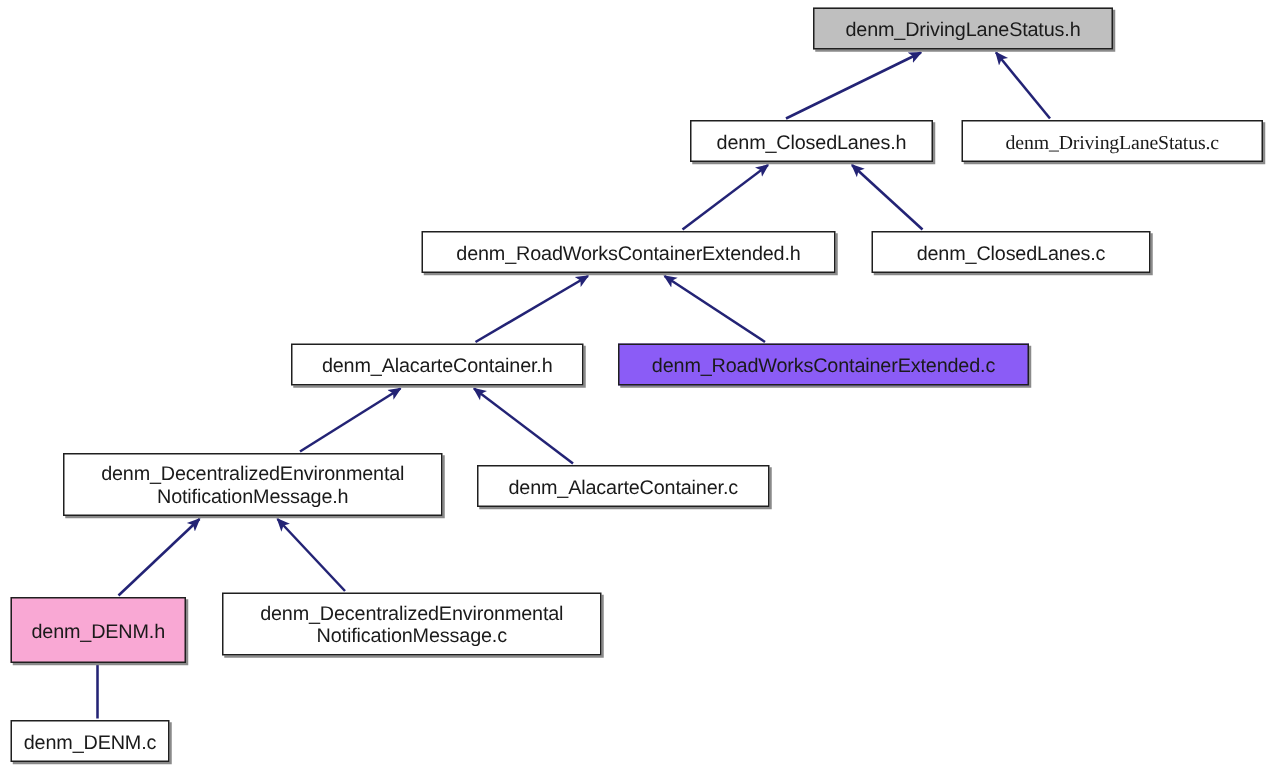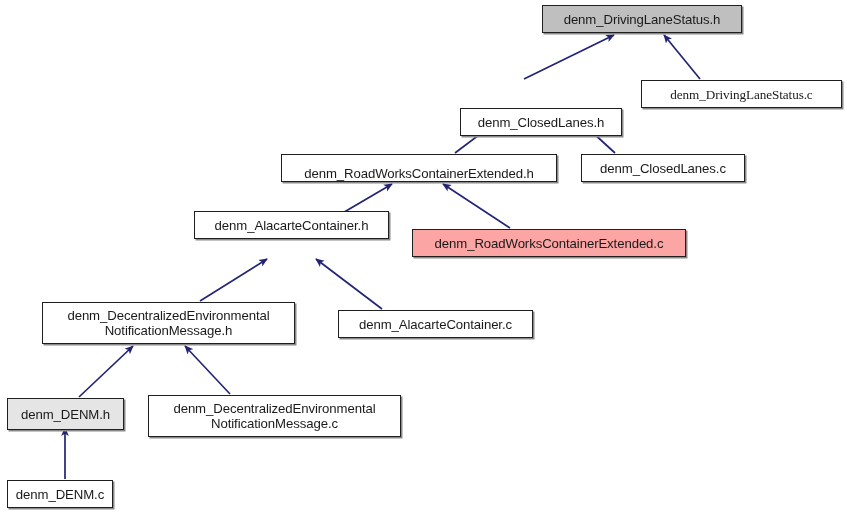--- a/index.html
+++ b/index.html
@@ -67,27 +67,27 @@
       <line x1="317" y1="228" x2="392" y2="184" stroke="#232375" stroke-width="1.7" marker-end="url(#arrowhead)"></line>
       <line x1="510" y1="228" x2="443" y2="184" stroke="#232375" stroke-width="1.7" marker-end="url(#arrowhead)"></line>
       <line x1="200" y1="301" x2="267" y2="259" stroke="#232375" stroke-width="1.7" marker-end="url(#arrowhead)"></line>
       <line x1="382" y1="309" x2="316" y2="259" stroke="#232375" stroke-width="1.7" marker-end="url(#arrowhead)"></line>
       <line x1="79" y1="397" x2="133" y2="346" stroke="#232375" stroke-width="1.7" marker-end="url(#arrowhead)"></line>
       <line x1="230" y1="394" x2="185" y2="346" stroke="#232375" stroke-width="1.7" marker-end="url(#arrowhead)"></line>
       <line x1="65" y1="479" x2="65" y2="428" stroke="#232375" stroke-width="1.7" marker-end="url(#arrowhead)"></line>
     </svg>
   <div id="node-layer">
       <div class="node highlight" style="left: 542px; top: 5px; width: 200px; height: 28px; border-color: rgb(31, 31, 31); background: rgb(191, 191, 191);"><span class="node-label">denm_DrivingLaneStatus.h</span></div>
-      <div class="node" style="left: 460px; top: 80px; width: 162px; height: 28px; border-color: rgb(31, 31, 31); background: rgb(255, 255, 255); margin-top: 28px;"><span class="node-label">denm_ClosedLanes.h</span></div>
+      <div class="node" style="left: 460px; top: 80px; width: 162px; height: 28px; border-color: rgb(31, 31, 31); background: rgb(255, 255, 255);"><span class="node-label">denm_ClosedLanes.h</span></div>
       <div class="node" style="left: 641px; top: 80px; width: 201px; height: 28px; border-color: rgb(31, 31, 31); background: rgb(255, 255, 255); font-family: Liberation Serif, serif;"><span class="node-label">denm_DrivingLaneStatus.c</span></div>
-      <div class="node" style="left: 281px; top: 154px; width: 276px; height: 28px; border-color: rgb(31, 31, 31); background: rgb(255, 255, 255); align-items: flex-end;"><span class="node-label">denm_RoadWorksContainerExtended.h</span></div>
-      <div class="node" style="left: 581px; top: 154px; width: 164px; height: 28px; border-color: rgb(31, 31, 31); background: rgb(255, 255, 255);"><span class="node-label">denm_ClosedLanes.c</span></div>
-      <div class="node" style="left: 194px; top: 211px; width: 195px; height: 28px; border-color: rgb(31, 31, 31); background: rgb(255, 255, 255);"><span class="node-label">denm_AlacarteContainer.h</span></div>
-      <div class="node" style="left: 412px; top: 229px; width: 274px; height: 28px; border-color: rgb(31, 31, 31); background: #fca5a5;"><span class="node-label">denm_RoadWorksContainerExtended.c</span></div>
+      <div class="node" style="left: 281px; top: 154px; width: 276px; height: 28px; border-color: rgb(31, 31, 31); background: rgb(255, 255, 255);"><span class="node-label">denm_RoadWorksContainerExtended.h</span></div>
+      <div class="node" style="left: 581px; top: 154px; width: 186px; height: 28px; border-color: rgb(31, 31, 31); background: rgb(255, 255, 255);"><span class="node-label">denm_ClosedLanes.c</span></div>
+      <div class="node" style="left: 194px; top: 229px; width: 195px; height: 28px; border-color: rgb(31, 31, 31); background: rgb(255, 255, 255);"><span class="node-label">denm_AlacarteContainer.h</span></div>
+      <div class="node" style="left: 412px; top: 229px; width: 274px; height: 28px; border-color: rgb(31, 31, 31); background: #8b5cf6;"><span class="node-label">denm_RoadWorksContainerExtended.c</span></div>
       <div class="node" style="left: 42px; top: 302px; width: 253px; height: 42px; border-color: rgb(31, 31, 31); background: rgb(255, 255, 255);"><span class="node-label">denm_DecentralizedEnvironmental
 NotificationMessage.h</span></div>
-      <div class="node" style="left: 318px; top: 310px; width: 195px; height: 28px; border-color: rgb(31, 31, 31); background: rgb(255, 255, 255); margin-left: 20px;"><span class="node-label">denm_AlacarteContainer.c</span></div>
-      <div class="node" style="left: 7px; top: 398px; width: 117px; height: 32px; border-color: rgb(31, 31, 31); background: #e5e5e5;"><span class="node-label">denm_DENM.h</span></div>
+      <div class="node" style="left: 318px; top: 310px; width: 195px; height: 28px; border-color: rgb(31, 31, 31); background: rgb(255, 255, 255);"><span class="node-label">denm_AlacarteContainer.c</span></div>
+      <div class="node" style="left: 7px; top: 398px; width: 117px; height: 44px; border-color: rgb(31, 31, 31); background: #f9a8d4;"><span class="node-label">denm_DENM.h</span></div>
       <div class="node" style="left: 148px; top: 395px; width: 253px; height: 42px; border-color: rgb(31, 31, 31); background: rgb(255, 255, 255);"><span class="node-label">denm_DecentralizedEnvironmental
 NotificationMessage.c</span></div>
       <div class="node" style="left: 7px; top: 480px; width: 106px; height: 28px; border-color: rgb(31, 31, 31); background: rgb(255, 255, 255);"><span class="node-label">denm_DENM.c</span></div>
     </div>
 </div>
 
 </body></html>

